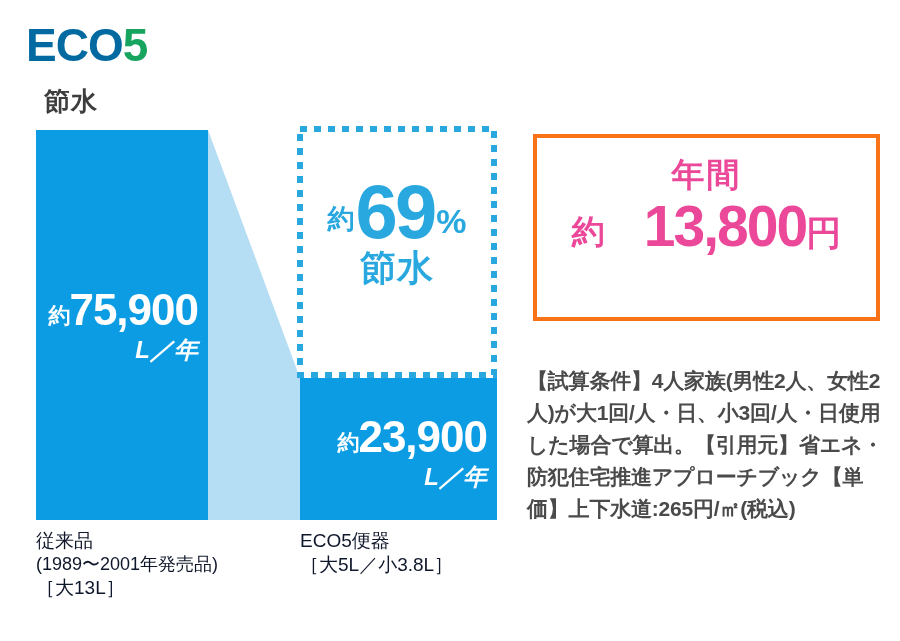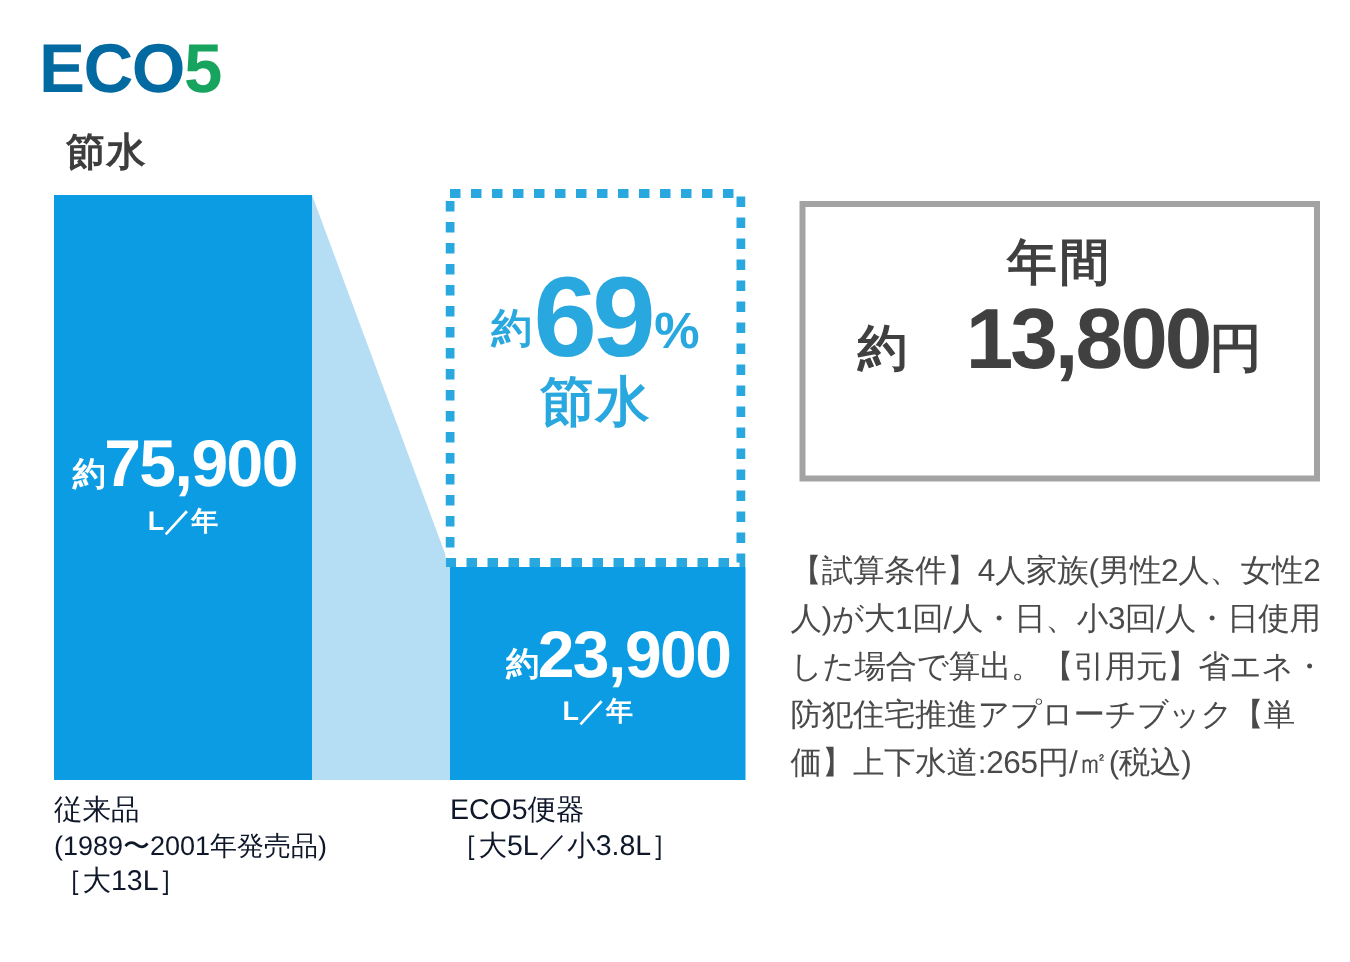--- a/index.html
+++ b/index.html
@@ -123,24 +123,25 @@
     white-space: nowrap;
   }
   .bv-main {
     display: flex;
     align-items: flex-end;
     justify-content: flex-end;
   }
   .bv-approx { font-size: 22px; padding-bottom: 5px; letter-spacing: -1px;}
   .bv-num    { font-size: 44px; letter-spacing: -1px; }
   .bv-unit {
-    font-size: 18px;
-    text-align: center;
+    font-size: 24px;
+    text-align: right;
     margin-top: 6px;
     letter-spacing: 0px;
+    font-style: italic;
   }
   #value-old { left: 46px; top: 288px; width: 152px; }
   #value-new { left: 310px; top: 415px; width: 177px; }
 
   
   .bar-caption {
     position: absolute;
     font-size: 19px;
     font-weight: normal;
     color: #0f172a;
@@ -152,23 +153,23 @@
   .cap-sub { font-size: 18px; }
 
   
   #money-box {
     position: absolute;
     left: 533px;
     top: 134px;
     width: 347px;
     height: 187px;
     box-sizing: border-box;
-    border: 4px solid #a3a3a3;
+    border: 4px solid #f97316;
     background: #ffffff;
-    color: #404040;
+    color: #ec4899;
     font-weight: bold;
     text-align: center;
     line-height: 1;
   }
   #money-box .m-year {
     font-size: 33px;
     margin-top: 20px;
     letter-spacing: 2px;
   }
   #money-box .m-amount {
@@ -185,21 +186,21 @@
     margin-top: 11px;
     letter-spacing: 1px;
   }
 
   #footnote {
     position: absolute;
     left: 527px;
     top: 365px;
     width: 362px;
     font-size: 21px;
-    font-weight: normal;
+    font-weight: bold;
     color: #4a4a4a;
     line-height: 1.52;
     letter-spacing: -0.2px;
   }
 </style>
 </head>
 <body>
 
 <div id="logo">
   <span class="eco">ECO</span><span class="five">5</span>

